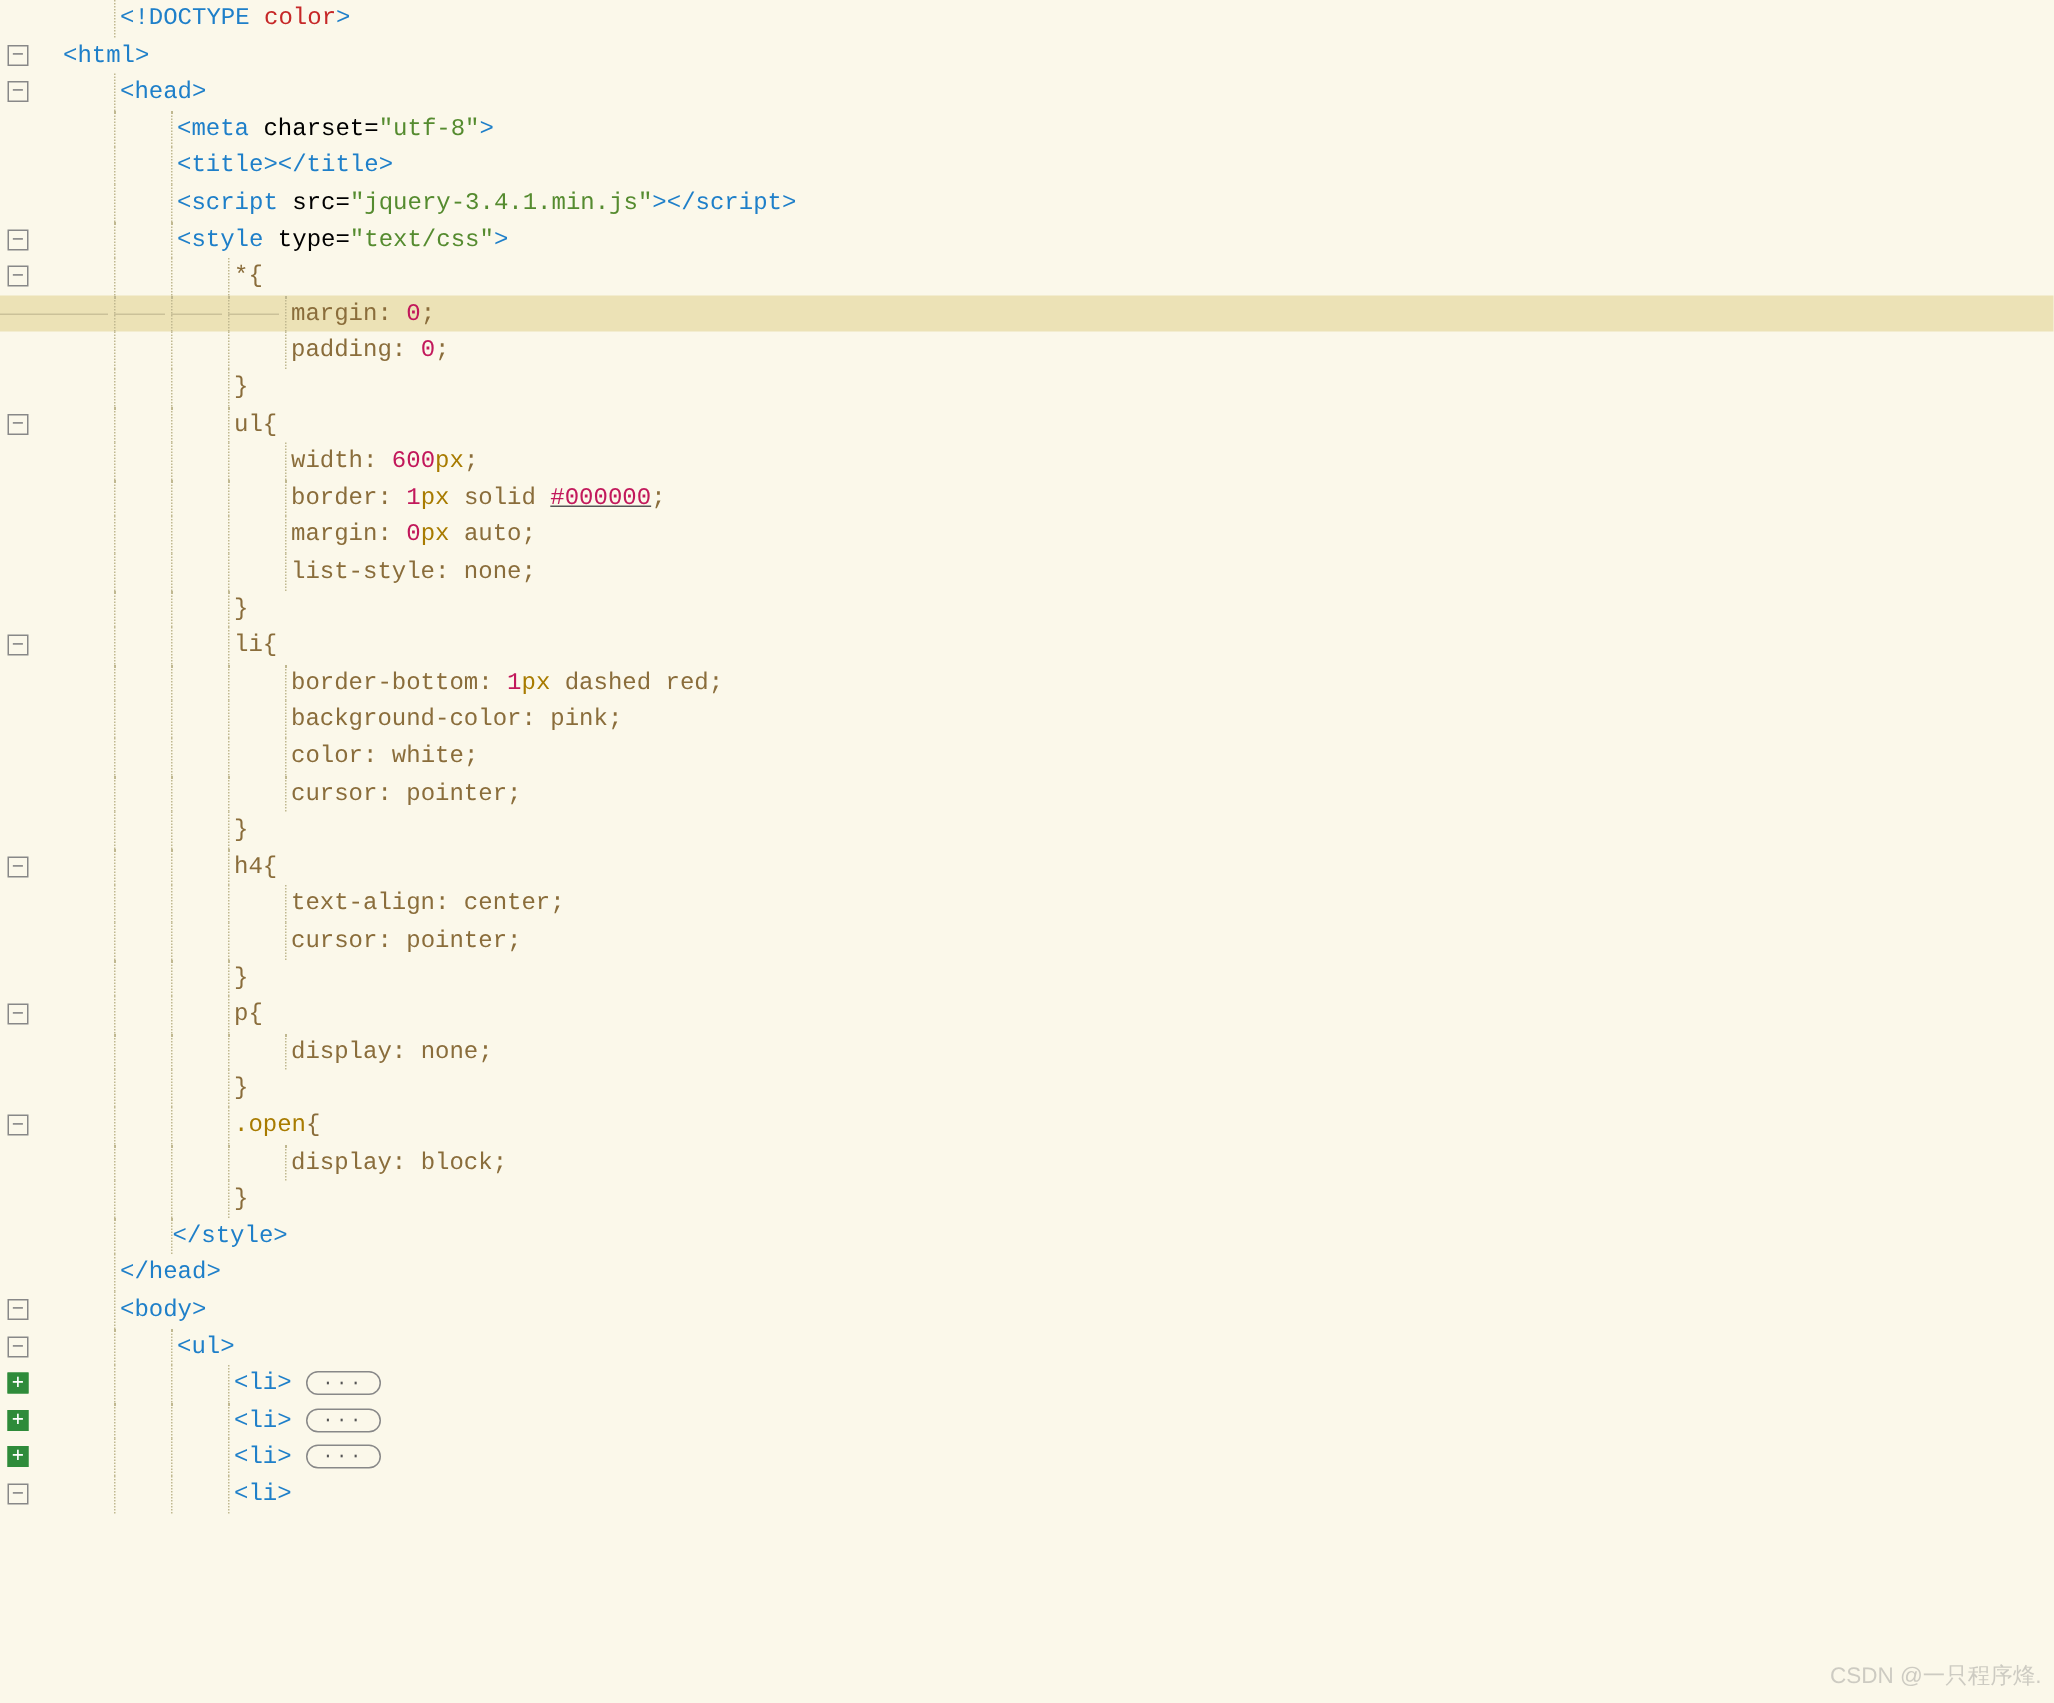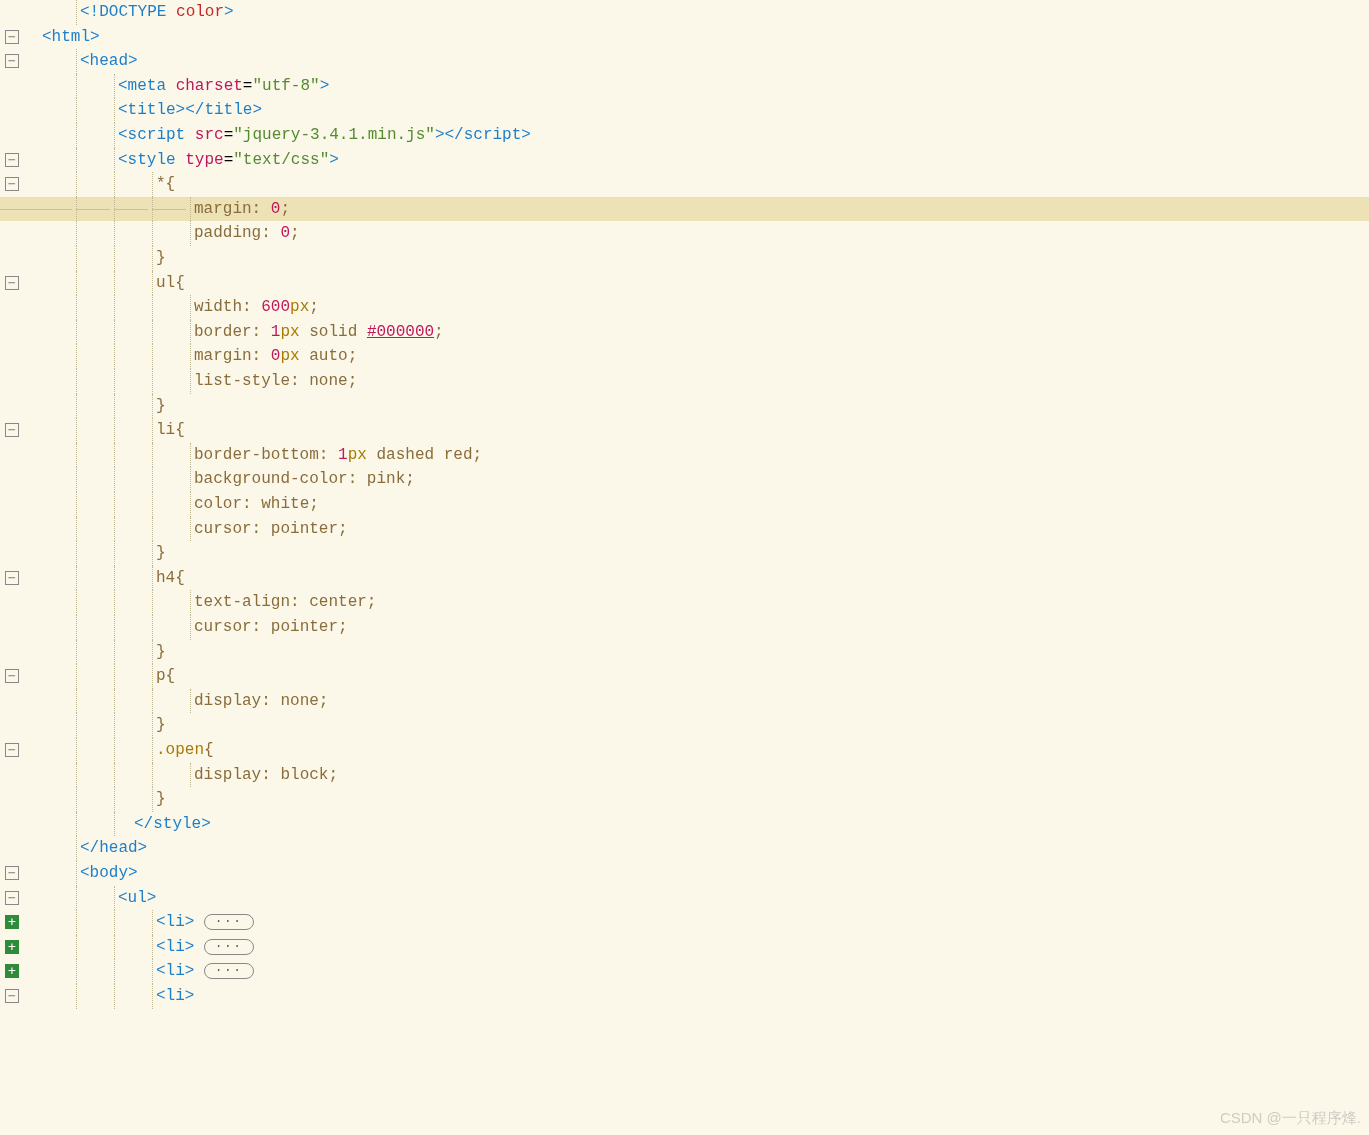--- a/index.html
+++ b/index.html
@@ -55,21 +55,21 @@
   right: 0;
   height: 24.6px;
 }
 .guide {
   position: absolute;
   width: 0;
   border-left: 1px dotted #c0b890;
   top: 0;
 }
 .t-tag { color: #1e7fc9; }
-.t-attr { color: #be185d; }
+.t-attr { color: #000000; }
 .t-str { color: #558b2f; }
 .t-num { color: #c2185b; }
 .t-prop { color: #8a6d3b; }
 .t-val { color: #8a6d3b; }
 .t-kw { color: #a87b00; }
 .t-red { color: #c62828; }
 .t-punc { color: #8a6d3b; }
 .t-sel { color: #8a6d3b; }
 .t-class { color: #a87b00; }
 .t-hex { color: #c2185b; text-decoration: underline; text-decoration-color: #555; }
@@ -149,21 +149,21 @@
     <div class="line" style="top: 565.8px; position: absolute; left: 0px; right: 0px;"><div class="guide" style="left: 50px; height: 24.6px;"></div><div class="guide" style="left: 88px; height: 24.6px;"></div><div class="guide" style="left: 126px; height: 24.6px;"></div><span style="position: absolute; left: 130px; top: 0px;"><span class="t-sel">h4</span><span class="t-punc">{</span></span></div>
     <div class="line" style="top: 590.4px; position: absolute; left: 0px; right: 0px;"><div class="guide" style="left: 50px; height: 24.6px;"></div><div class="guide" style="left: 88px; height: 24.6px;"></div><div class="guide" style="left: 126px; height: 24.6px;"></div><div class="guide" style="left: 164px; height: 24.6px;"></div><span style="position: absolute; left: 168px; top: 0px;"><span class="t-prop">text-align</span><span class="t-punc">:</span> <span class="t-val">center</span><span class="t-punc">;</span></span></div>
     <div class="line" style="top: 615px; position: absolute; left: 0px; right: 0px;"><div class="guide" style="left: 50px; height: 24.6px;"></div><div class="guide" style="left: 88px; height: 24.6px;"></div><div class="guide" style="left: 126px; height: 24.6px;"></div><div class="guide" style="left: 164px; height: 24.6px;"></div><span style="position: absolute; left: 168px; top: 0px;"><span class="t-prop">cursor</span><span class="t-punc">:</span> <span class="t-val">pointer</span><span class="t-punc">;</span></span></div>
     <div class="line" style="top: 639.6px; position: absolute; left: 0px; right: 0px;"><div class="guide" style="left: 50px; height: 24.6px;"></div><div class="guide" style="left: 88px; height: 24.6px;"></div><div class="guide" style="left: 126px; height: 24.6px;"></div><span style="position: absolute; left: 130px; top: 0px;"><span class="t-punc">}</span></span></div>
     <div class="line" style="top: 664.2px; position: absolute; left: 0px; right: 0px;"><div class="guide" style="left: 50px; height: 24.6px;"></div><div class="guide" style="left: 88px; height: 24.6px;"></div><div class="guide" style="left: 126px; height: 24.6px;"></div><span style="position: absolute; left: 130px; top: 0px;"><span class="t-sel">p</span><span class="t-punc">{</span></span></div>
     <div class="line" style="top: 688.8px; position: absolute; left: 0px; right: 0px;"><div class="guide" style="left: 50px; height: 24.6px;"></div><div class="guide" style="left: 88px; height: 24.6px;"></div><div class="guide" style="left: 126px; height: 24.6px;"></div><div class="guide" style="left: 164px; height: 24.6px;"></div><span style="position: absolute; left: 168px; top: 0px;"><span class="t-prop">display</span><span class="t-punc">:</span> <span class="t-val">none</span><span class="t-punc">;</span></span></div>
     <div class="line" style="top: 713.4px; position: absolute; left: 0px; right: 0px;"><div class="guide" style="left: 50px; height: 24.6px;"></div><div class="guide" style="left: 88px; height: 24.6px;"></div><div class="guide" style="left: 126px; height: 24.6px;"></div><span style="position: absolute; left: 130px; top: 0px;"><span class="t-punc">}</span></span></div>
     <div class="line" style="top: 738px; position: absolute; left: 0px; right: 0px;"><div class="guide" style="left: 50px; height: 24.6px;"></div><div class="guide" style="left: 88px; height: 24.6px;"></div><div class="guide" style="left: 126px; height: 24.6px;"></div><span style="position: absolute; left: 130px; top: 0px;"><span class="t-class">.open</span><span class="t-punc">{</span></span></div>
     <div class="line" style="top: 762.6px; position: absolute; left: 0px; right: 0px;"><div class="guide" style="left: 50px; height: 24.6px;"></div><div class="guide" style="left: 88px; height: 24.6px;"></div><div class="guide" style="left: 126px; height: 24.6px;"></div><div class="guide" style="left: 164px; height: 24.6px;"></div><span style="position: absolute; left: 168px; top: 0px;"><span class="t-prop">display</span><span class="t-punc">:</span> <span class="t-val">block</span><span class="t-punc">;</span></span></div>
     <div class="line" style="top: 787.2px; position: absolute; left: 0px; right: 0px;"><div class="guide" style="left: 50px; height: 24.6px;"></div><div class="guide" style="left: 88px; height: 24.6px;"></div><div class="guide" style="left: 126px; height: 24.6px;"></div><span style="position: absolute; left: 130px; top: 0px;"><span class="t-punc">}</span></span></div>
-    <div class="line" style="top: 811.8px; position: absolute; left: 0px; right: 0px;"><div class="guide" style="left: 50px; height: 24.6px;"></div><div class="guide" style="left: 88px; height: 24.6px;"></div><span style="position: absolute; left: 108px; top: 0px;"><span class="t-tag">&lt;/style&gt;</span></span></div>
+    <div class="line" style="top: 811.8px; position: absolute; left: 0px; right: 0px;"><div class="guide" style="left: 50px; height: 24.6px;"></div><div class="guide" style="left: 88px; height: 24.6px;"></div><span style="position: absolute; left: 89px; top: 0px;"><span class="t-tag">&lt;/style&gt;</span></span></div>
     <div class="line" style="top: 836.4px; position: absolute; left: 0px; right: 0px;"><div class="guide" style="left: 50px; height: 24.6px;"></div><span style="position: absolute; left: 54px; top: 0px;"><span class="t-tag">&lt;/head&gt;</span></span></div>
     <div class="line" style="top: 861px; position: absolute; left: 0px; right: 0px;"><div class="guide" style="left: 50px; height: 24.6px;"></div><span style="position: absolute; left: 54px; top: 0px;"><span class="t-tag">&lt;body&gt;</span></span></div>
     <div class="line" style="top: 885.6px; position: absolute; left: 0px; right: 0px;"><div class="guide" style="left: 50px; height: 24.6px;"></div><div class="guide" style="left: 88px; height: 24.6px;"></div><span style="position: absolute; left: 92px; top: 0px;"><span class="t-tag">&lt;ul&gt;</span></span></div>
     <div class="line" style="top: 910.2px; position: absolute; left: 0px; right: 0px;"><div class="guide" style="left: 50px; height: 24.6px;"></div><div class="guide" style="left: 88px; height: 24.6px;"></div><div class="guide" style="left: 126px; height: 24.6px;"></div><span style="position: absolute; left: 130px; top: 0px;"><span class="t-tag">&lt;li&gt;</span> <span class="fold-pill">···</span></span></div>
     <div class="line" style="top: 934.8px; position: absolute; left: 0px; right: 0px;"><div class="guide" style="left: 50px; height: 24.6px;"></div><div class="guide" style="left: 88px; height: 24.6px;"></div><div class="guide" style="left: 126px; height: 24.6px;"></div><span style="position: absolute; left: 130px; top: 0px;"><span class="t-tag">&lt;li&gt;</span> <span class="fold-pill">···</span></span></div>
     <div class="line" style="top: 959.4px; position: absolute; left: 0px; right: 0px;"><div class="guide" style="left: 50px; height: 24.6px;"></div><div class="guide" style="left: 88px; height: 24.6px;"></div><div class="guide" style="left: 126px; height: 24.6px;"></div><span style="position: absolute; left: 130px; top: 0px;"><span class="t-tag">&lt;li&gt;</span> <span class="fold-pill">···</span></span></div>
     <div class="line" style="top: 984px; position: absolute; left: 0px; right: 0px;"><div class="guide" style="left: 50px; height: 24.6px;"></div><div class="guide" style="left: 88px; height: 24.6px;"></div><div class="guide" style="left: 126px; height: 24.6px;"></div><span style="position: absolute; left: 130px; top: 0px;"><span class="t-tag">&lt;li&gt;</span></span></div>
   </div>
 
 <div class="watermark">CSDN @一只程序烽.</div>

